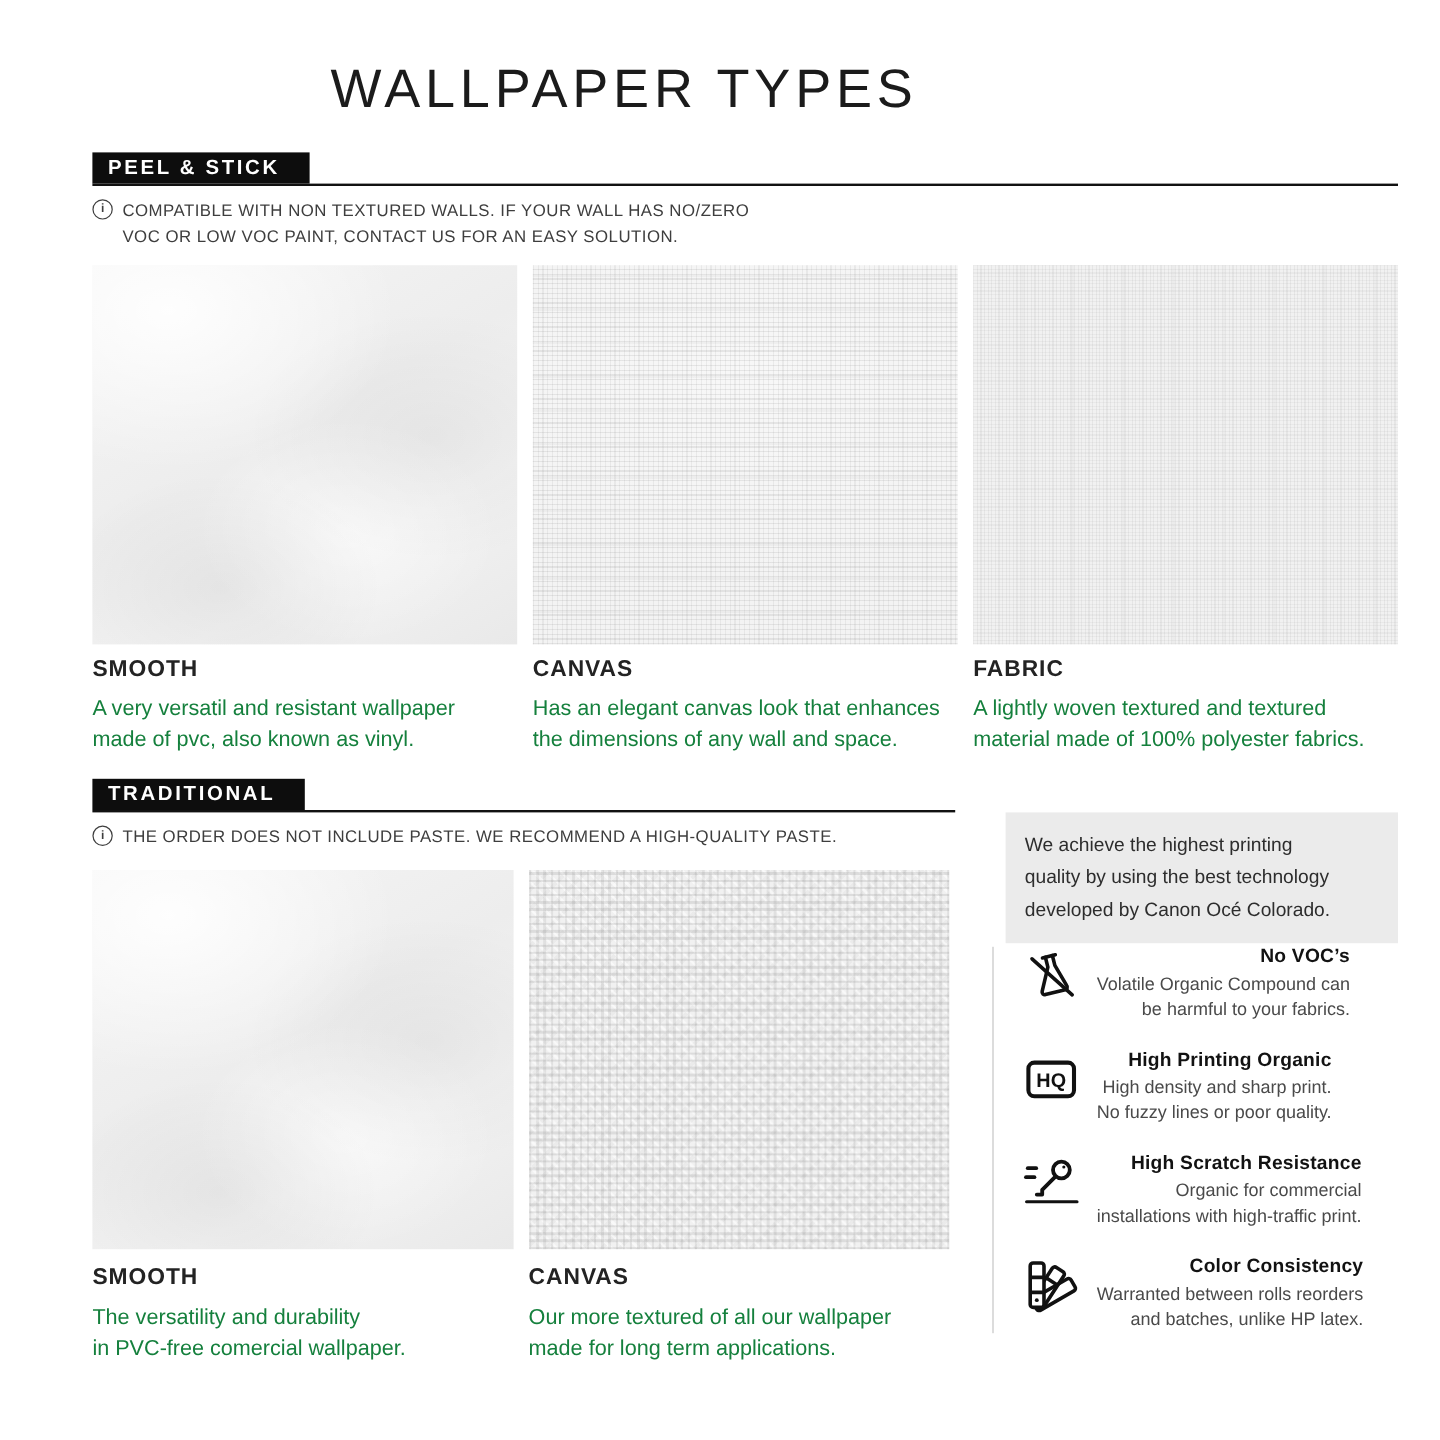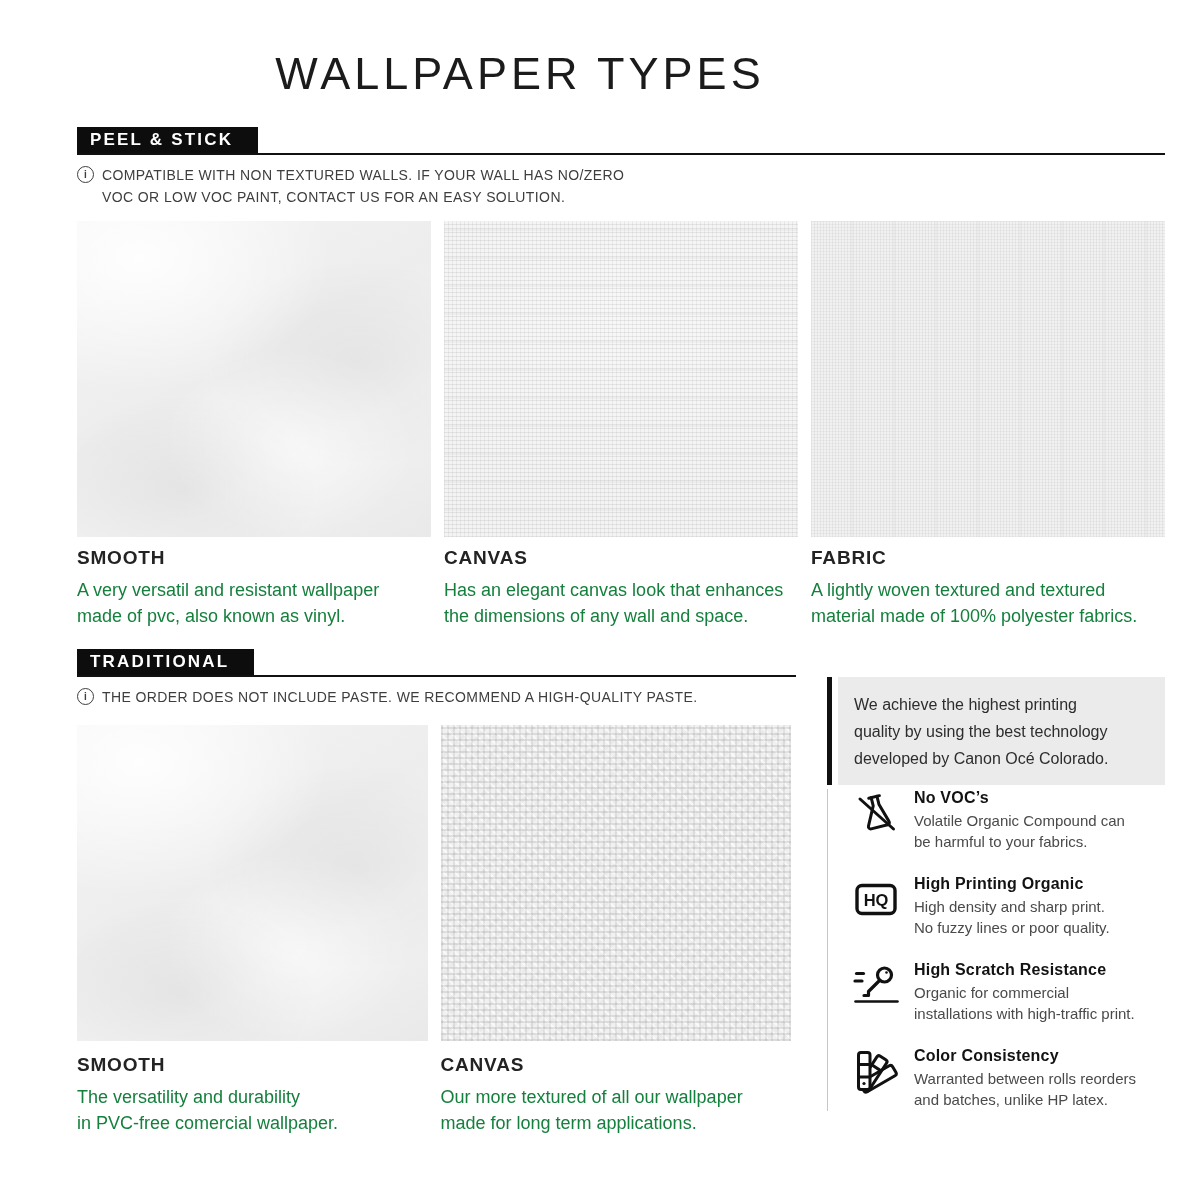--- a/index.html
+++ b/index.html
@@ -55,30 +55,30 @@
       repeating-linear-gradient(90deg, rgba(130,130,130,.10) 0 1px, rgba(255,255,255,0) 1px 3px),
       repeating-linear-gradient(0deg, rgba(130,130,130,.08) 0 1px, rgba(255,255,255,0) 1px 3px),
       repeating-linear-gradient(90deg, rgba(255,255,255,0) 0 40px, rgba(110,110,110,.04) 40px 42px);}
   .tex-canvas-coarse{background-color:#f1f1f1;background-image:
       repeating-linear-gradient(0deg, rgba(110,110,110,.16) 0 2px, rgba(255,255,255,0) 2px 6px),
       repeating-linear-gradient(90deg, rgba(110,110,110,.13) 0 2px, rgba(255,255,255,0) 2px 6px),
       repeating-linear-gradient(45deg, rgba(255,255,255,.55) 0 2px, rgba(255,255,255,0) 2px 8px),
       repeating-linear-gradient(135deg, rgba(120,120,120,.05) 0 3px, rgba(255,255,255,0) 3px 11px);}
 
   
-  .quote{position:absolute;left:807px;top:677px;width:338px;height:108px;display:flex;}
+  .quote{position:absolute;left:807px;top:677px;width:338px;height:108px;display:flex;align-items:center;}
   .quote-bar{flex:0 0 5px;background:#111;}
   .quote-box{flex:1;margin-left:6px;background:#ebebeb;padding:14px 16px;box-sizing:border-box;
              font-size:16px;line-height:27px;color:#2d2d2d;}
   .qline{display:block;}
 
   
   .features{position:absolute;left:807px;top:789px;width:338px;box-sizing:border-box;
             border-left:1px solid #c6c6c6;padding-left:24px;
-            display:flex;flex-direction:column;gap:22px;}
+            display:flex;flex-direction:column;gap:22px;text-align:right;}
   .feature{display:flex;gap:14px;min-height:64px;}
   .feature-icon{flex:0 0 48px;width:48px;height:48px;}
   .feature-icon svg{display:block;width:48px;height:48px;}
   .feature-title{font-size:16px;font-weight:700;color:#121212;margin-bottom:4px;letter-spacing:.2px;}
   .feature-desc{font-size:15px;color:#4a4a4a;line-height:1.38;}
   .fline{display:block;}
 </style>
 </head>
 <body>
 

